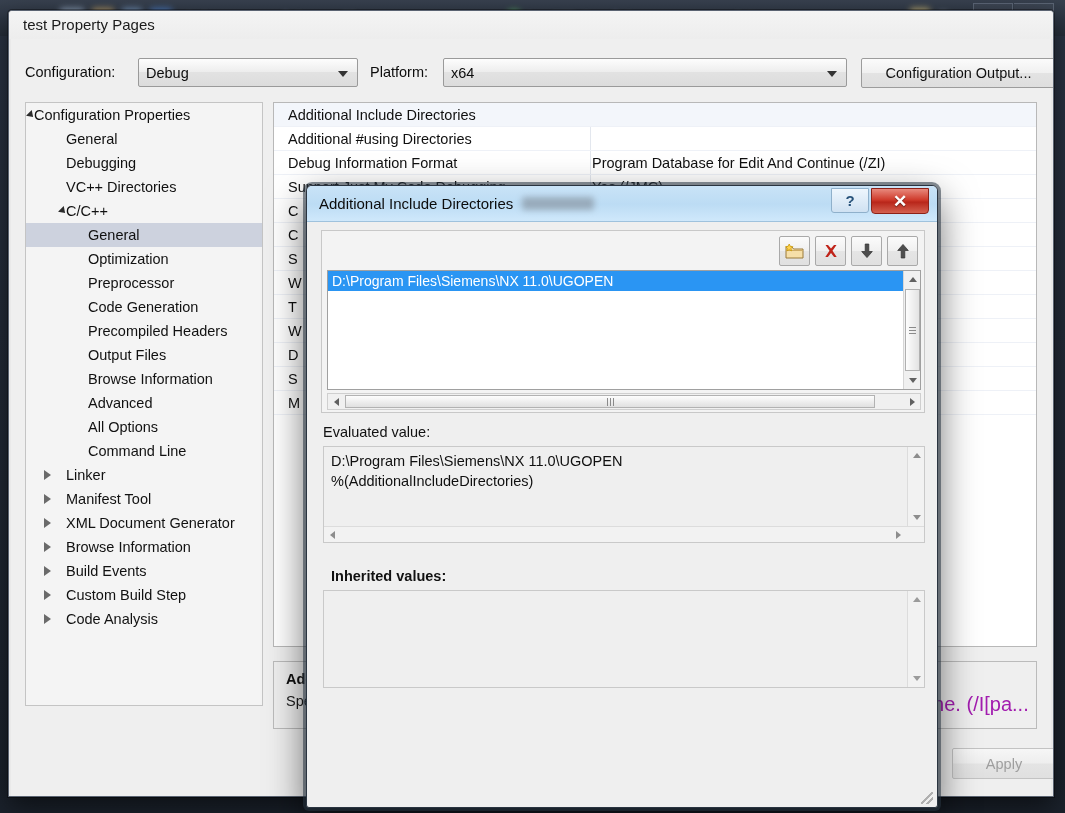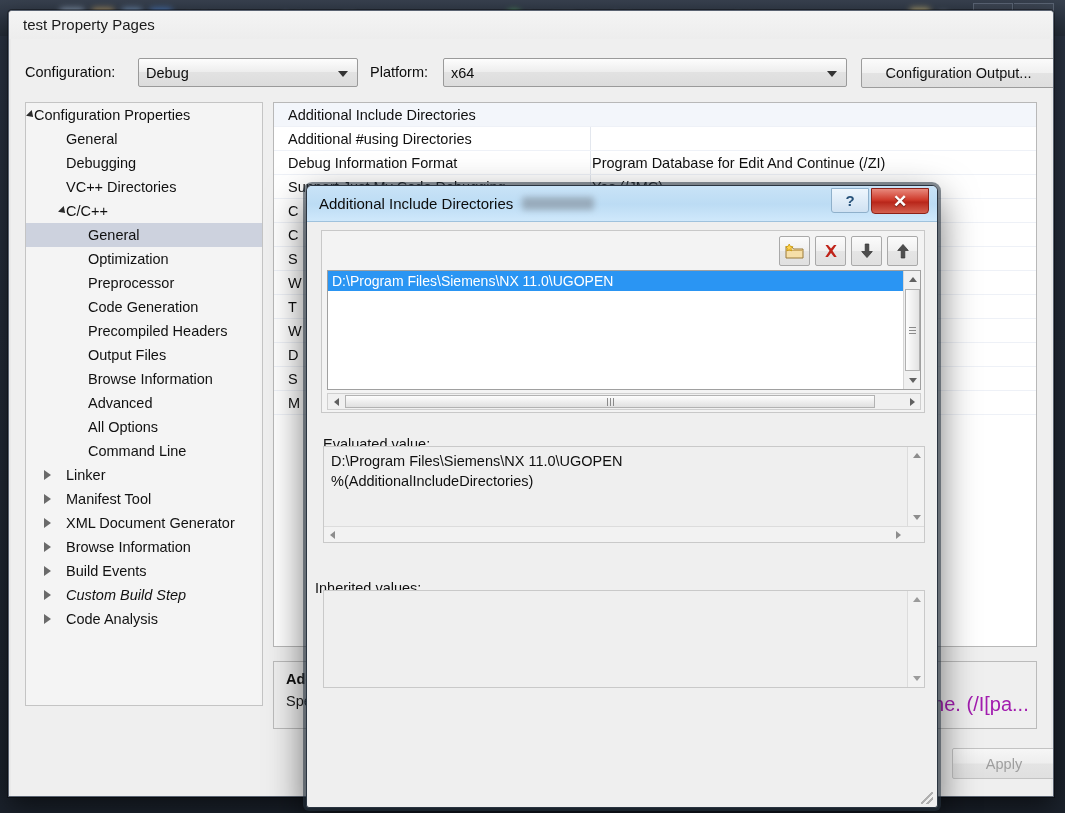--- a/index.html
+++ b/index.html
@@ -211,21 +211,21 @@
     display: flex; align-items: center; justify-content: center;
   }
   .hs-arrow-l { left: 0; } .hs-arrow-r { right: 0; }
   #hs-thumb-list {
     position: absolute; left: 17px; top: 1px; width: 530px; height: 13px;
     background: linear-gradient(180deg,#fdfdfd,#e0e0e0);
     border: 1px solid #b2b2b2;
   }
 
   
-  .sec-label { position: absolute; font-size: 14.5px; color: #111; margin-top: 12px; }
+  .sec-label { position: absolute; font-size: 14.5px; color: #111; }
   .textpane {
     position: absolute; background: #efefef; border: 1px solid #c9c9c9; overflow: hidden;
   }
   .tp-line { position: absolute; left: 7px; font-size: 14.5px; color: #101010; white-space: nowrap; }
   .tp-vscroll {
     position: absolute; right: 0; top: 0; width: 17px; bottom: 16px;
     background: #f2f2f2; border-left: 1px solid #dcdcdc;
   }
   .tp-hscroll {
     position: absolute; left: 0; right: 0; bottom: 0; height: 16px;
@@ -344,21 +344,21 @@
         <div class="tree-item">
           <span class="tw-hollow" style="left: 18px;"></span>
           <span style="position: absolute; left: 40px;">Browse Information</span>
         </div>
         <div class="tree-item">
           <span class="tw-hollow" style="left: 18px;"></span>
           <span style="position: absolute; left: 40px;">Build Events</span>
         </div>
         <div class="tree-item">
           <span class="tw-hollow" style="left: 18px;"></span>
-          <span style="position: absolute; left: 40px; font-style: italic;">Custom Build Step</span>
+          <span style="position: absolute; left: 40px;">Custom Build Step</span>
         </div>
         <div class="tree-item">
           <span class="tw-hollow" style="left: 18px;"></span>
           <span style="position: absolute; left: 40px;">Code Analysis</span>
         </div>
       </div>
 
     <div id="grid-panel">
         <div style="position: absolute; left: 0px; top: 0px; width: 316px; height: 312px; background: rgb(243, 246, 251); z-index: -1;"></div>
       <div id="grid-divider"></div>
@@ -513,21 +513,21 @@
     <div class="tp-hscroll">
       <div class="hs-arrow-l">
           <span class="tri-lt" style="border-right-color:#8d8d8d;"></span>
         </div>
       <div class="hs-arrow-r" style="right:18px;">
           <span class="tri-rt" style="border-left-color:#8d8d8d;"></span>
         </div>
     </div>
   </div>
 
-  <div class="sec-label" style="left:8px;top:382px;">Inherited values:</div>
+  <div class="sec-label" style="left:24px;top:382px;font-weight:bold;">Inherited values:</div>
   <div class="textpane" style="left:16px;top:404px;width:602px;height:98px;">
     <div class="tp-vscroll" style="bottom:0;">
       <div class="vs-arrow-up">
           <span class="tri-up" style="border-bottom-color:#9b9b9b;"></span>
         </div>
       <div class="vs-arrow-dn">
           <span class="tri-dn" style="border-top-color:#9b9b9b;"></span>
         </div>
     </div>
   </div>

